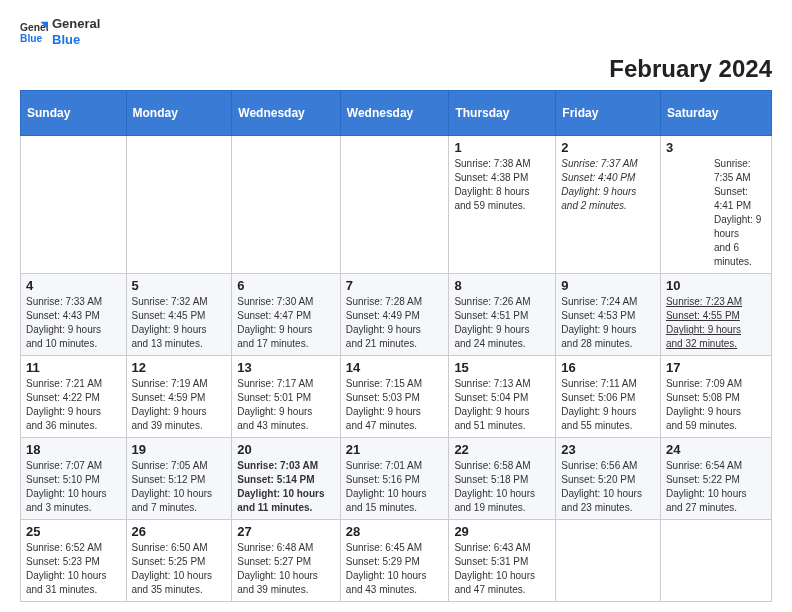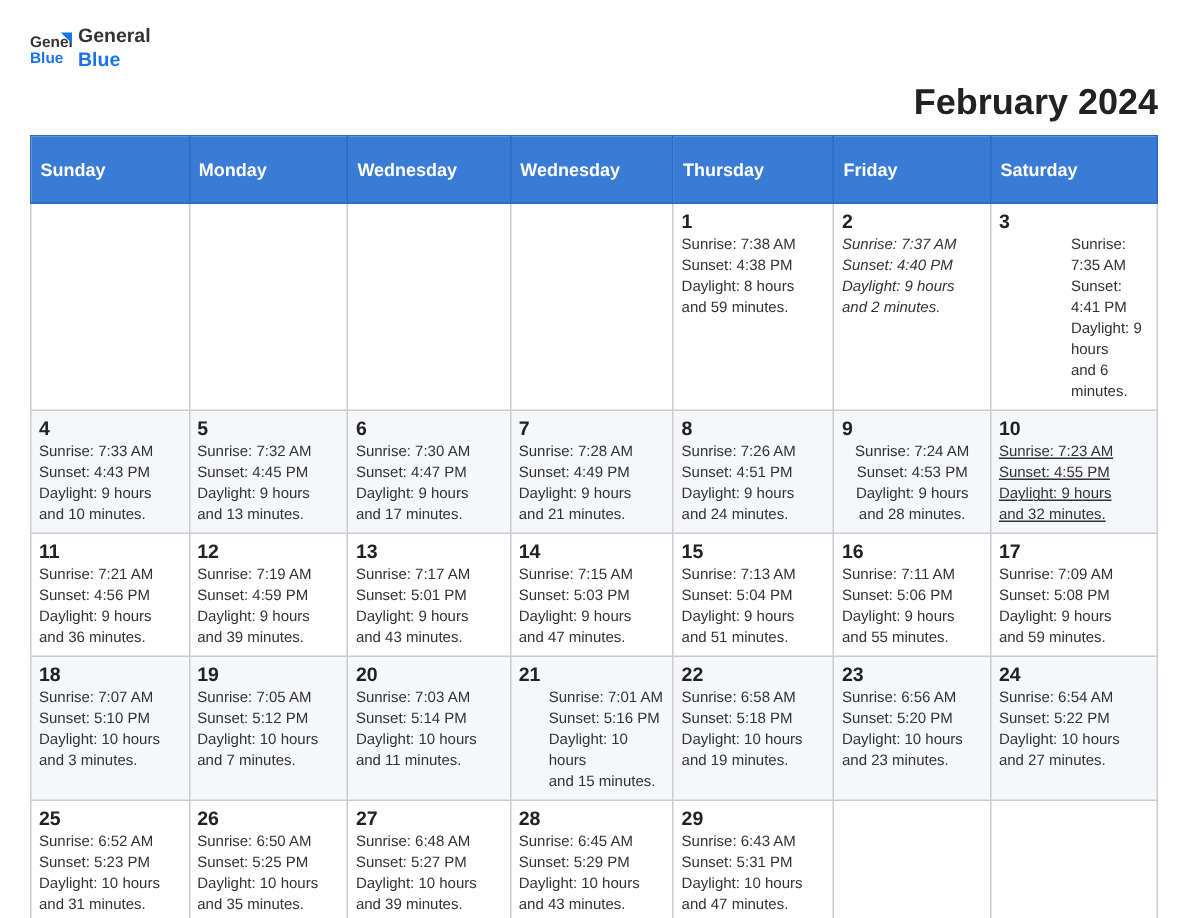--- a/index.html
+++ b/index.html
@@ -178,38 +178,38 @@
           </td>
           <td>
             <div class="day-number">8</div>
             <div class="day-info" style="white-space: pre-line;">Sunrise: 7:26 AM
 Sunset: 4:51 PM
 Daylight: 9 hours
 and 24 minutes.</div>
           </td>
           <td>
             <div class="day-number">9</div>
-            <div class="day-info" style="white-space: pre-line; text-align: center;">Sunrise: 7:24 AM
+            <div class="day-info" style="white-space: pre-line;">Sunrise: 7:24 AM
 Sunset: 4:53 PM
 Daylight: 9 hours
 and 28 minutes.</div>
           </td>
           <td>
             <div class="day-number">10</div>
             <div class="day-info" style="white-space: pre-line; text-decoration: underline;">Sunrise: 7:23 AM
 Sunset: 4:55 PM
 Daylight: 9 hours
 and 32 minutes.</div>
           </td>
         </tr>
         <tr>
           <td>
             <div class="day-number">11</div>
             <div class="day-info" style="white-space: pre-line;">Sunrise: 7:21 AM
-Sunset: 4:56 PM
+Sunset: 4:22 PM
 Daylight: 9 hours
 and 36 minutes.</div>
           </td>
           <td>
             <div class="day-number">12</div>
             <div class="day-info" style="white-space: pre-line;">Sunrise: 7:19 AM
 Sunset: 4:59 PM
 Daylight: 9 hours
 and 39 minutes.</div>
           </td>
@@ -259,28 +259,28 @@
           </td>
           <td>
             <div class="day-number">19</div>
             <div class="day-info" style="white-space: pre-line;">Sunrise: 7:05 AM
 Sunset: 5:12 PM
 Daylight: 10 hours
 and 7 minutes.</div>
           </td>
           <td>
             <div class="day-number">20</div>
-            <div class="day-info" style="white-space: pre-line;">Sunrise: 7:03 AM
+            <div class="day-info" style="white-space: pre-line; font-weight: bold;">Sunrise: 7:03 AM
 Sunset: 5:14 PM
 Daylight: 10 hours
 and 11 minutes.</div>
           </td>
           <td>
             <div class="day-number">21</div>
-            <div class="day-info" style="white-space: pre-line; margin-left: 20px;">Sunrise: 7:01 AM
+            <div class="day-info" style="white-space: pre-line;">Sunrise: 7:01 AM
 Sunset: 5:16 PM
 Daylight: 10 hours
 and 15 minutes.</div>
           </td>
           <td>
             <div class="day-number">22</div>
             <div class="day-info" style="white-space: pre-line;">Sunrise: 6:58 AM
 Sunset: 5:18 PM
 Daylight: 10 hours
 and 19 minutes.</div>

